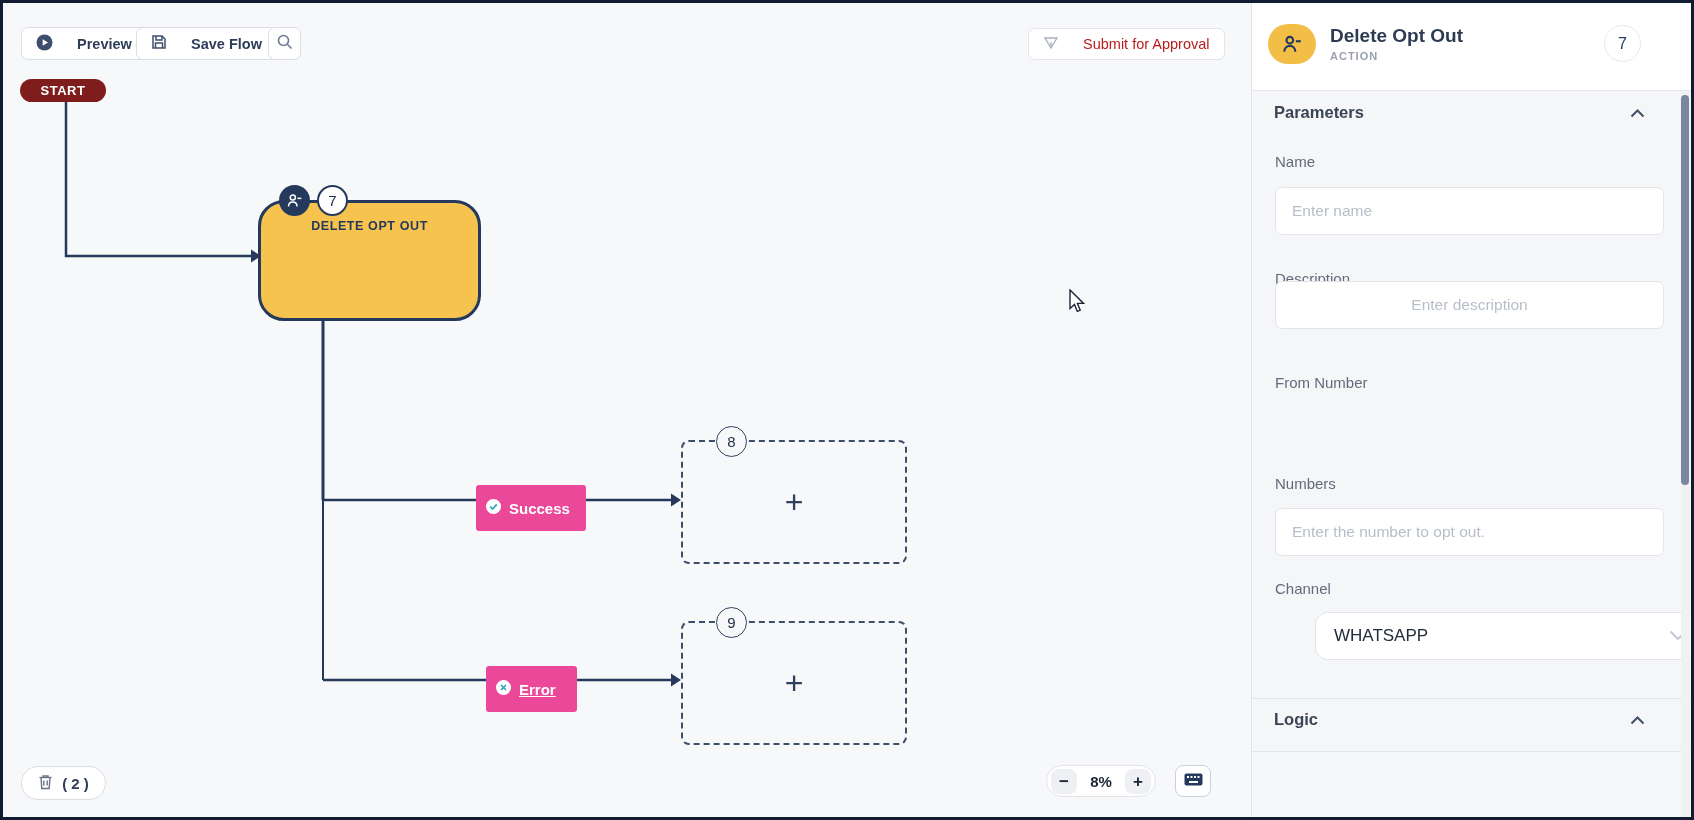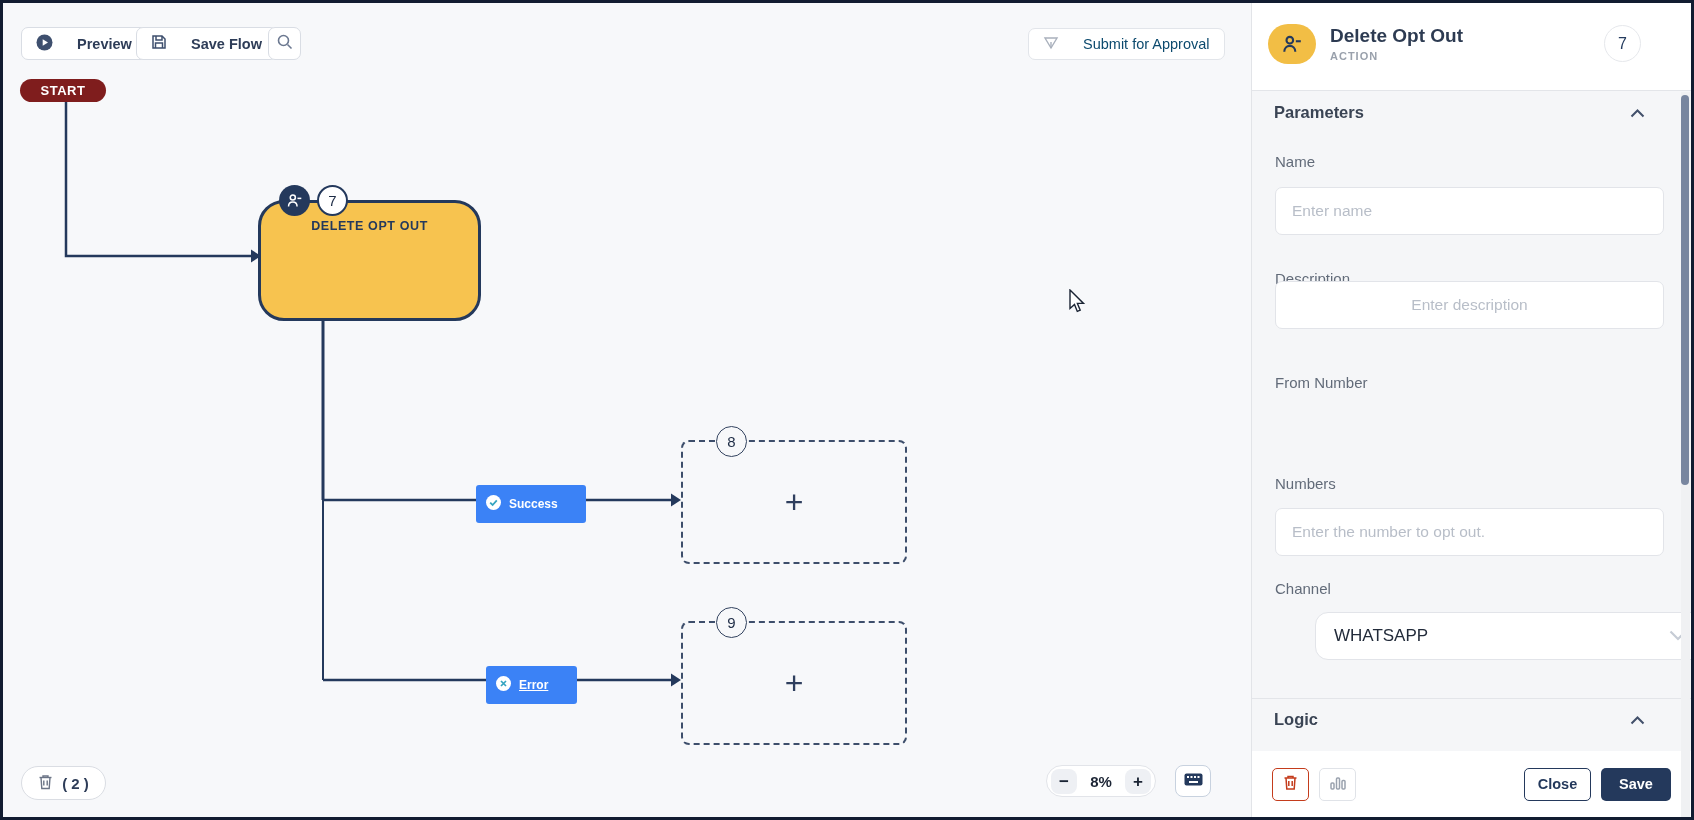--- a/index.html
+++ b/index.html
@@ -6,41 +6,41 @@
   html,body { width:1694px; height:820px; overflow:hidden; font-family:"Liberation Sans", sans-serif; }
   .screen { position:relative; width:1694px; height:820px; background:#F7F8FA; border:3px solid #121C31; overflow:hidden; }
 
   
   .tbtn { position:absolute; display:flex; align-items:center; gap:24px; background:#fff; border:1px solid #D9DDE4;
           border-radius:7px; height:33px; padding:0 14px; color:#2E3D58; font-size:14.5px; font-weight:600; cursor:pointer; }
   .tbtn svg { flex:0 0 auto; }
   #btn-preview { left:18px; top:24px; }
   #btn-saveflow { left:133px; top:24px; }
   #btn-search { left:265px; top:24px; width:33px; padding:0; justify-content:center; }
-  #btn-submit { left:1025px; top:25px; height:32px; color:#0c4a6e; font-weight:500; border-color:#E2E5EA; }
+  #btn-submit { left:1025px; top:25px; height:32px; color:#b91c1c; font-weight:500; border-color:#E2E5EA; }
 
   
   .flow-svg { position:absolute; left:0; top:0; width:1248px; height:820px; pointer-events:none; }
   .start-pill { position:absolute; left:17px; top:76px; width:86px; height:23px; background:#7f1d1d; border-radius:12px;
                 color:#fff; font-size:13px; font-weight:700; letter-spacing:.5px; display:flex; align-items:center; justify-content:center; cursor:pointer; }
   .node { position:absolute; left:255px; top:197px; width:223px; height:121px; background:#F7C34F;
           border:3px solid #24395C; border-radius:26px; cursor:pointer; }
   .node-label { position:absolute; top:16px; left:0; right:0; text-align:center; font-size:12.5px; font-weight:800;
                 letter-spacing:.6px; color:#24395C; }
   .badge-circle { position:absolute; width:31px; height:31px; border-radius:50%; display:flex; align-items:center; justify-content:center; }
   .badge-person { left:18px; top:-18px; background:#24395C; }
   .badge-num { left:56px; top:-18px; background:#fff; border:2px solid #24395C; color:#1E2C46; font-size:15px; font-weight:500; }
   .ghost-box { position:absolute; width:226px; height:124px; border:2px dashed #3D4E6B; border-radius:8px; cursor:pointer; }
   #ghost-8 { left:678px; top:437px; }
   #ghost-9 { left:678px; top:618px; }
   .ghost-num { position:absolute; left:33px; top:-16px; width:31px; height:31px; border-radius:50%; background:#F7F8FA;
                border:1.5px solid #33435F; color:#1E2C46; font-size:15px; display:flex; align-items:center; justify-content:center; }
   .ghost-plus { position:absolute; left:0; right:0; top:0; bottom:0; display:flex; align-items:center; justify-content:center;
                 font-size:32px; font-weight:300; color:#2F3F5E; }
-  .branch-label { position:absolute; height:38px; background:#3b82f6; border-radius:3px; color:#fff; font-size:12px; font-weight:700;
+  .branch-label { position:absolute; height:46px; background:#ec4899; border-radius:3px; color:#fff; font-size:15px; font-weight:700;
                   display:flex; align-items:center; gap:8px; padding:0 12px 0 10px; cursor:pointer; }
   #label-success { left:473px; top:482px; width:110px; }
   #label-error { left:483px; top:663px; width:91px;text-decoration:underline; }
 
   
   .trash-count { position:absolute; left:18px; top:763px; width:85px; height:34px; background:#fff; border:1px solid #DADDE3;
                  border-radius:17px; display:flex; align-items:center; justify-content:center; gap:9px; cursor:pointer;
                  color:#2E3D58; font-size:15px; font-weight:600; }
   .zoom-pill { position:absolute; left:1043px; top:762px; width:110px; height:32px; background:#fff; border:1px solid #E2E4E9;
                border-radius:16px; display:flex; align-items:center; justify-content:space-between; padding:0 4px; }
@@ -280,42 +280,19 @@
     <div class="section-head" style="top:707px;">
       <span class="section-title">Logic</span>
       <span>
         <svg width="15" height="9" viewBox="0 0 15 9" fill="none" stroke="#42506B" stroke-width="2">
             <path d="M1.5 7.5 L7.5 1.5 L13.5 7.5"></path>
           </svg>
       </span>
     </div>
     <div class="divider" style="top:748px;"></div>
 
-    <div class="panel-footer">
-      <div class="icon-btn red">
-        <span>
-          <svg width="15" height="17" viewBox="0 0 15 16" fill="none" stroke="#C43C1C" stroke-width="1.5">
-              <path d="M1.5 3.5 h12"></path>
-              <path d="M5 3.5 V2 h5 v1.5"></path>
-              <path d="M3 3.5 l.8 11 h7.4 l.8-11"></path>
-              <path d="M5.8 6.5 v5 M9.2 6.5 v5"></path>
-            </svg>
-        </span>
-      </div>
-      <div class="icon-btn gray">
-        <span>
-          <svg width="16" height="15" viewBox="0 0 16 15" fill="none" stroke="#9AA2AE" stroke-width="1.5">
-              <rect x="1" y="8" width="3" height="6" rx="1"></rect>
-              <rect x="6.5" y="3" width="3" height="11" rx="1"></rect>
-              <rect x="12" y="5.5" width="3" height="8.5" rx="1"></rect>
-            </svg>
-        </span>
-      </div>
-      <button class="btn-close">Close</button>
-      <button class="btn-save">Save</button>
-    </div>
 
     <div class="scrollbar-track">
       <div class="scrollbar-thumb"></div>
     </div>
   </div>
 
 </div>
 
 </body></html>

